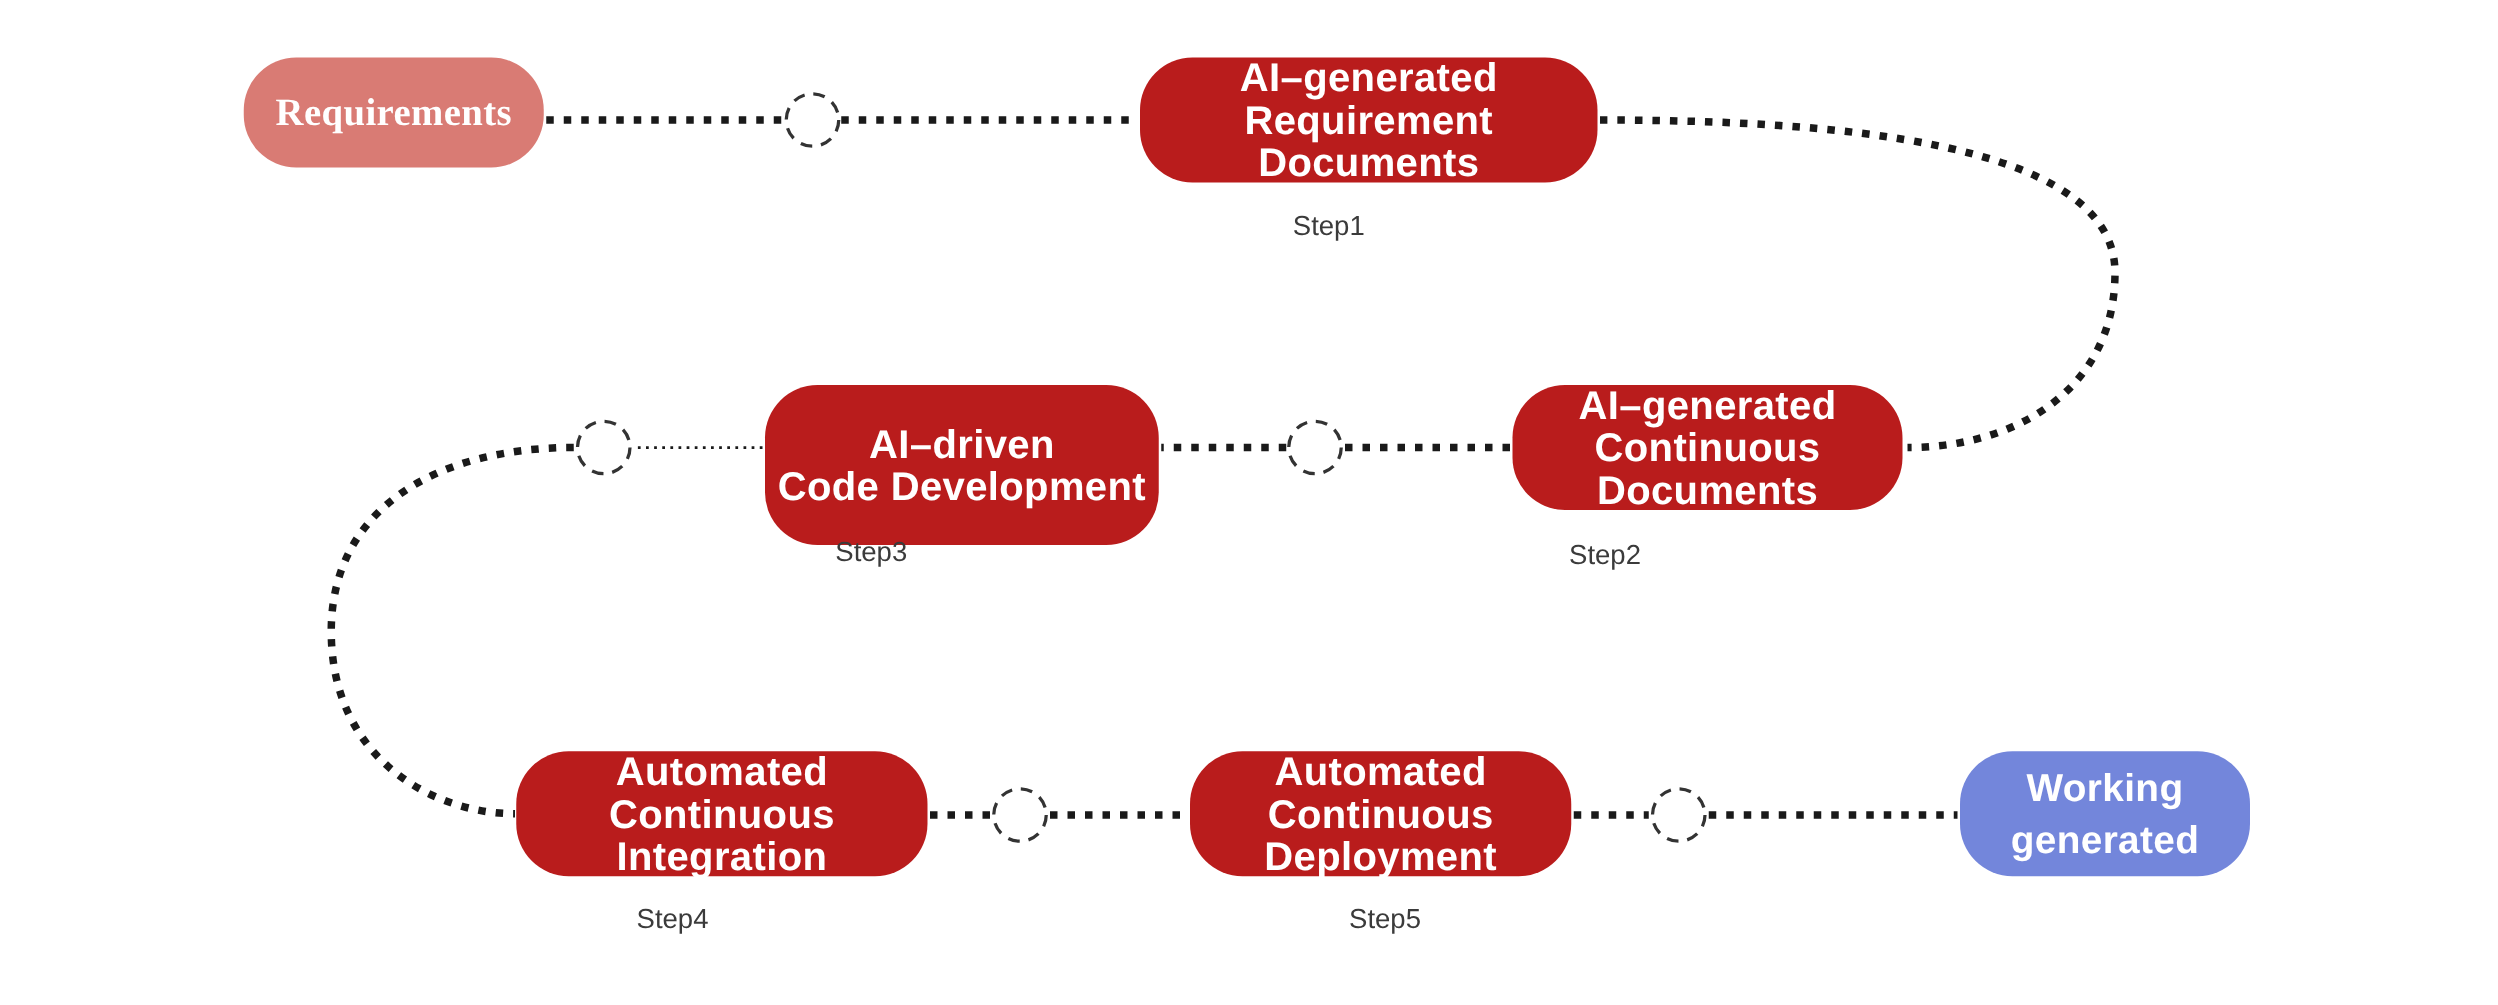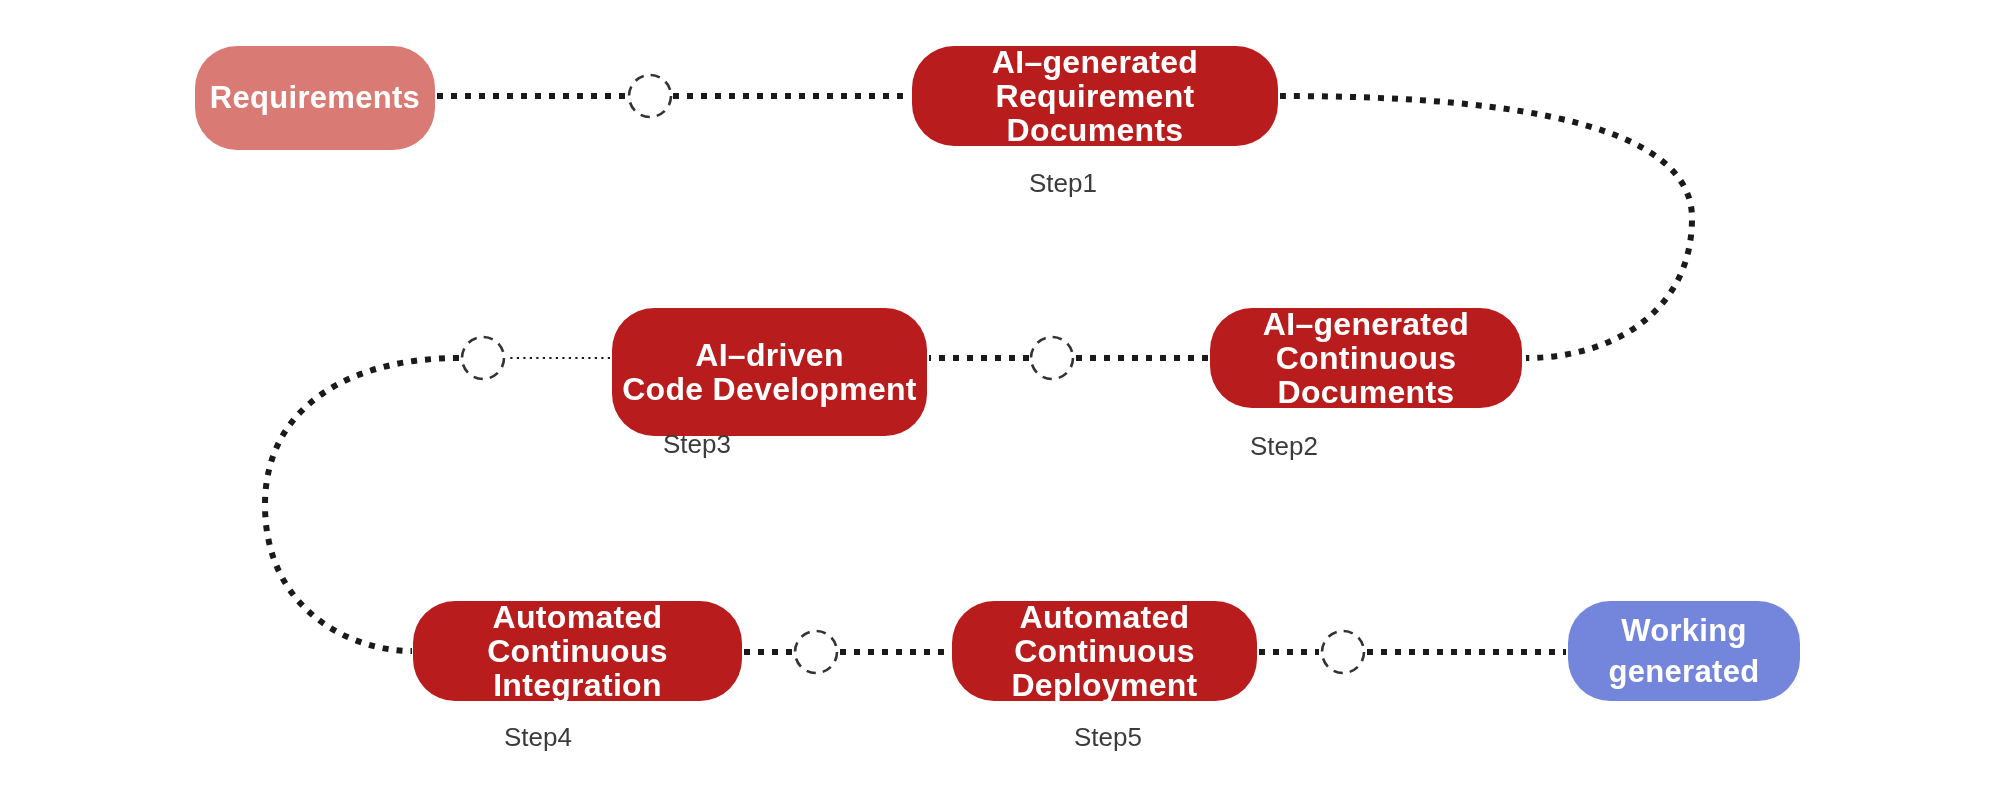--- a/index.html
+++ b/index.html
@@ -22,21 +22,21 @@
     color:#ffffff;
     border-radius:42px;
     box-sizing:border-box;
   }
   .pill.red   { background:#d97b74; font-size:31px; font-weight:600; letter-spacing:0.3px; }
   .pill.green { background:#b91c1c; font-size:32px; font-weight:600; line-height:34px; letter-spacing:0.3px; }
   .pill.blue  { background:#7386db; font-size:31px; font-weight:600; line-height:41px; letter-spacing:0.3px; }
   .step {
     position:absolute;
     transform:translateX(-50%);
-    font-size:26px;
+    font-size:22px;
     color:#3b3b3b;
     white-space:nowrap;
   }
 </style>
 </head>
 <body>
 
 <div class="canvas">
 
   <svg class="connectors" width="1998" height="804" viewBox="0 0 1998 804">
@@ -55,21 +55,21 @@
     <path d="M 610 358 H 507" fill="none" stroke="#1a1a1a" stroke-width="2.2" stroke-dasharray="2.2 4.3"></path>
     <g fill="#ffffff" stroke="#333333" stroke-width="2.6" stroke-dasharray="9.4 7.1">
       <circle cx="650" cy="96" r="21"></circle>
       <circle cx="1052" cy="358" r="21"></circle>
       <circle cx="483" cy="358" r="21"></circle>
       <circle cx="816" cy="652" r="21"></circle>
       <circle cx="1343" cy="652" r="21"></circle>
     </g>
   </svg>
 
-  <div class="pill red" style="left:195px; top:46px; width:240px; height:104px;">
+  <div class="pill red" style="left:195px; top:46px; width:240px; height:88px;font-family:Liberation Serif, serif;">
     <span>Requirements</span>
   </div>
 
   <div class="pill green" style="left:912px; top:46px; width:366px; height:100px;">
     <span>AI–generated</span>
     <span>Requirement Documents</span>
   </div>
   <div class="step" style="left:1063px; top:168px;">Step1</div>
 
   <div class="pill green" style="left:612px; top:308px; width:315px; height:128px;">

